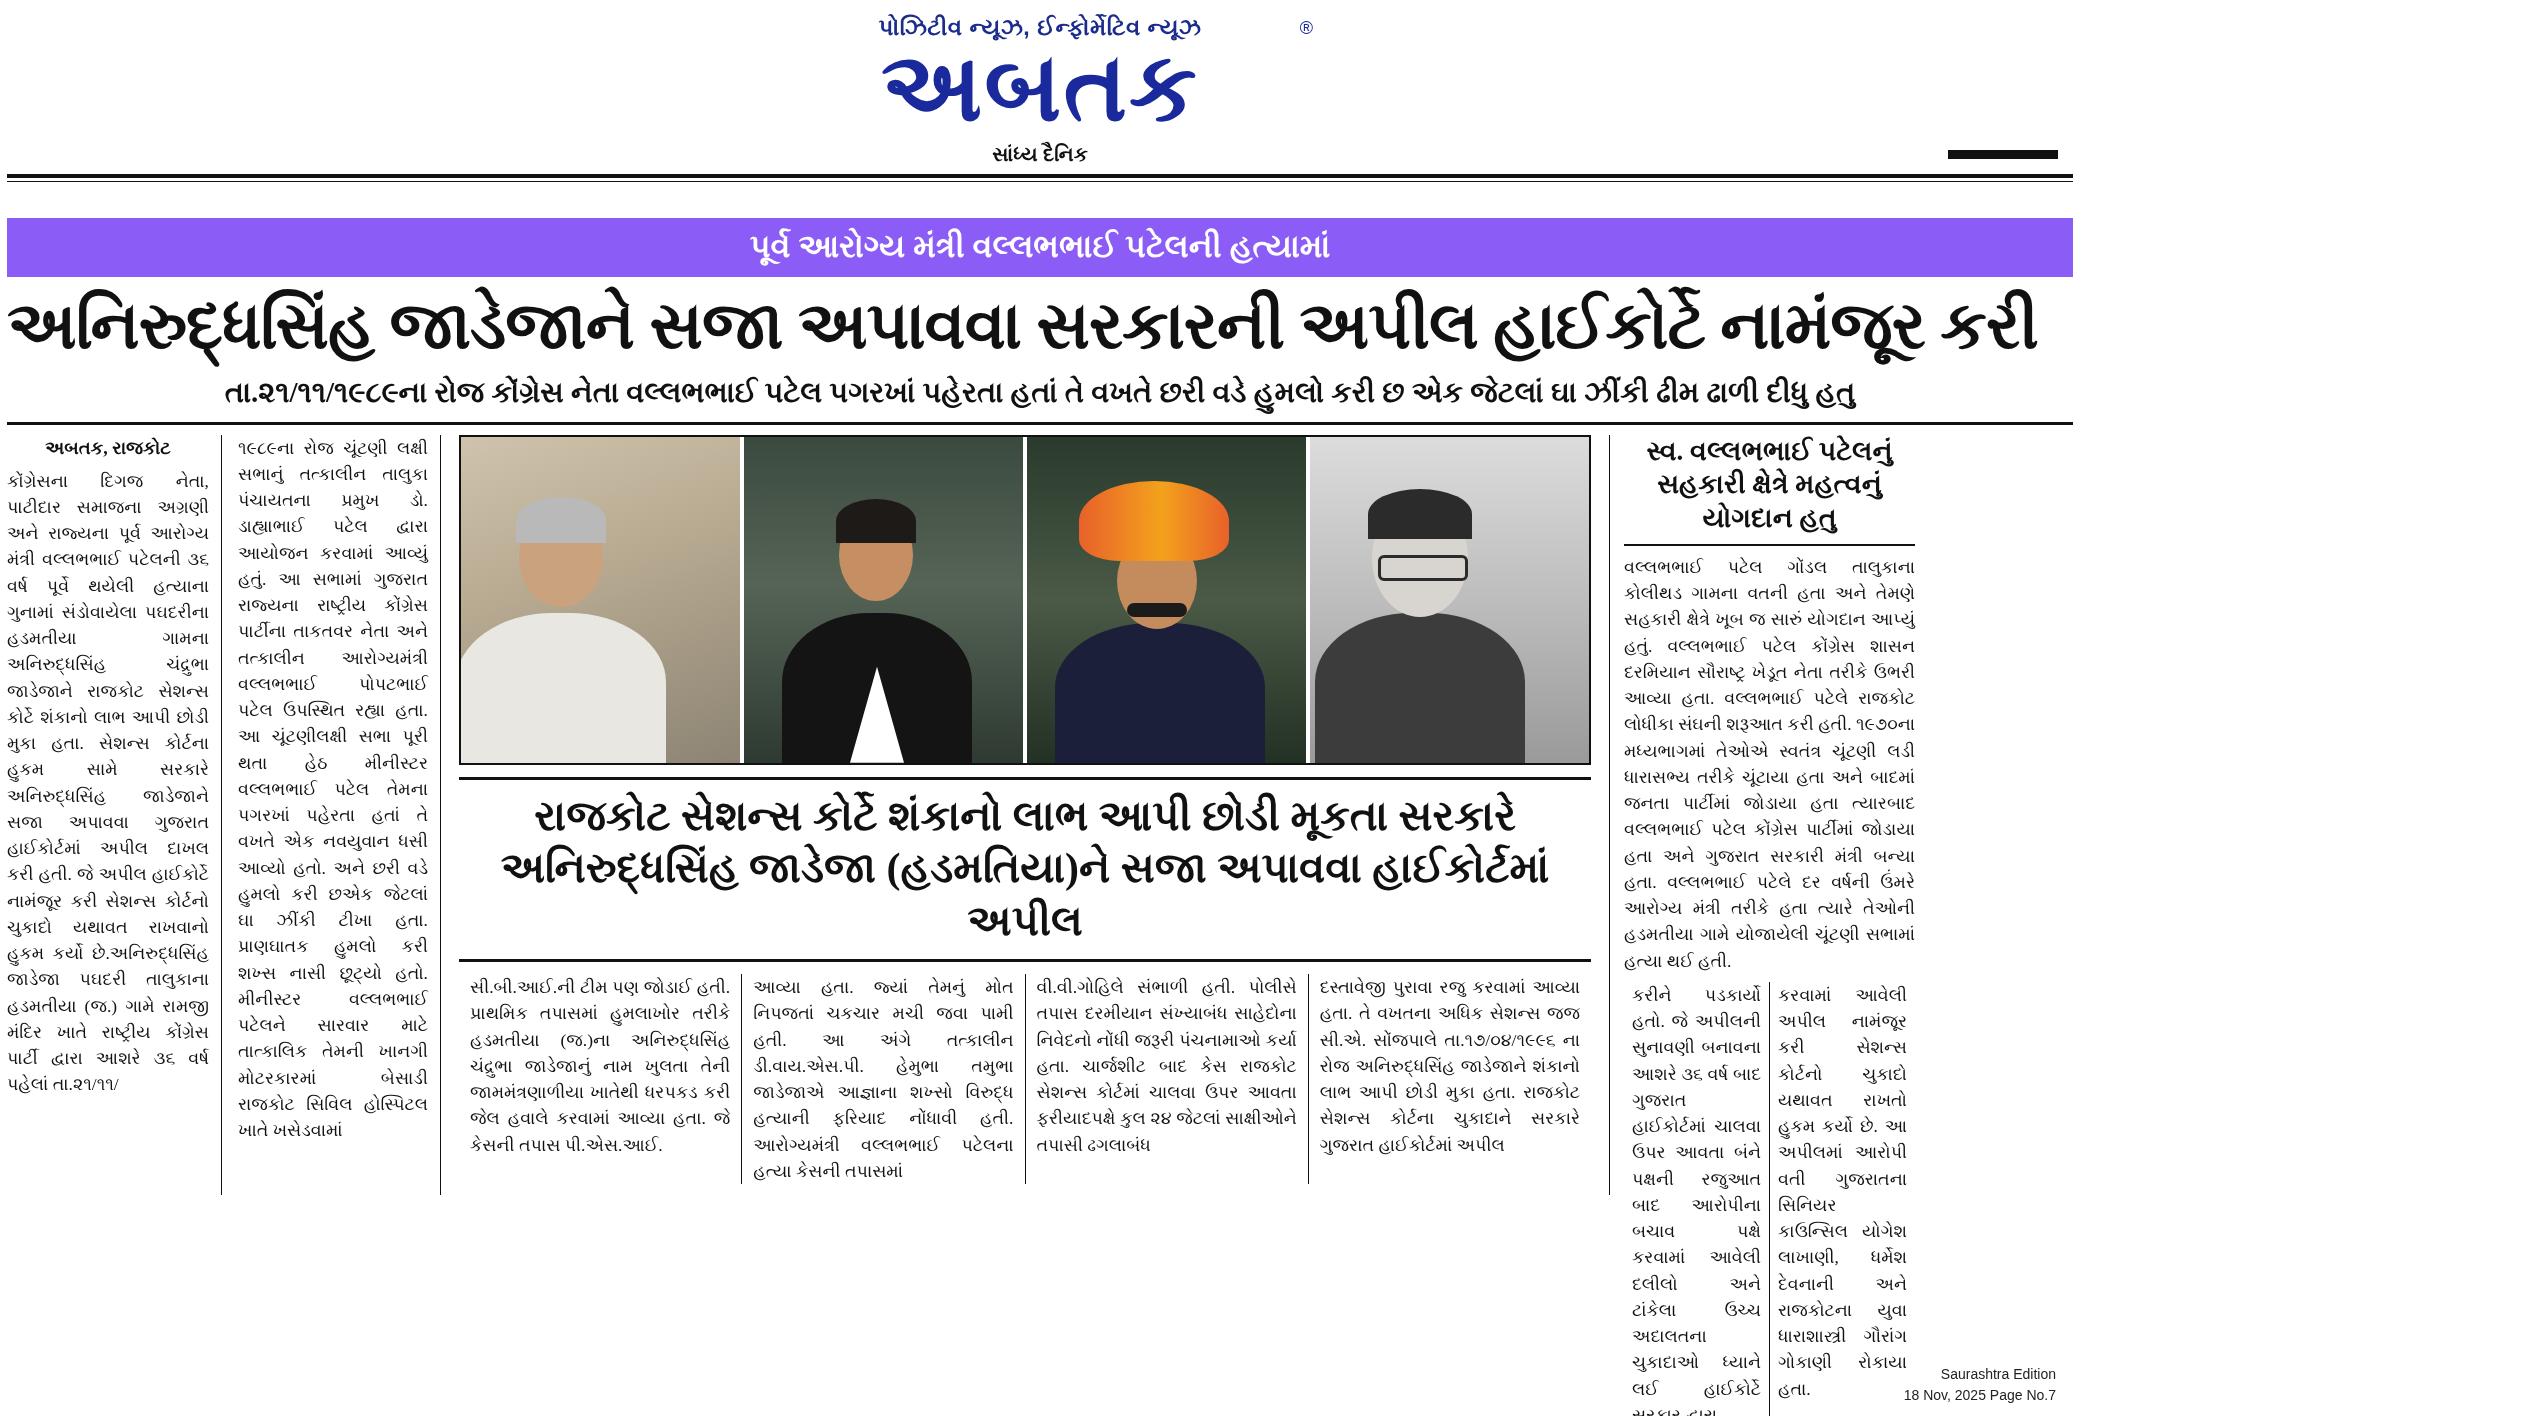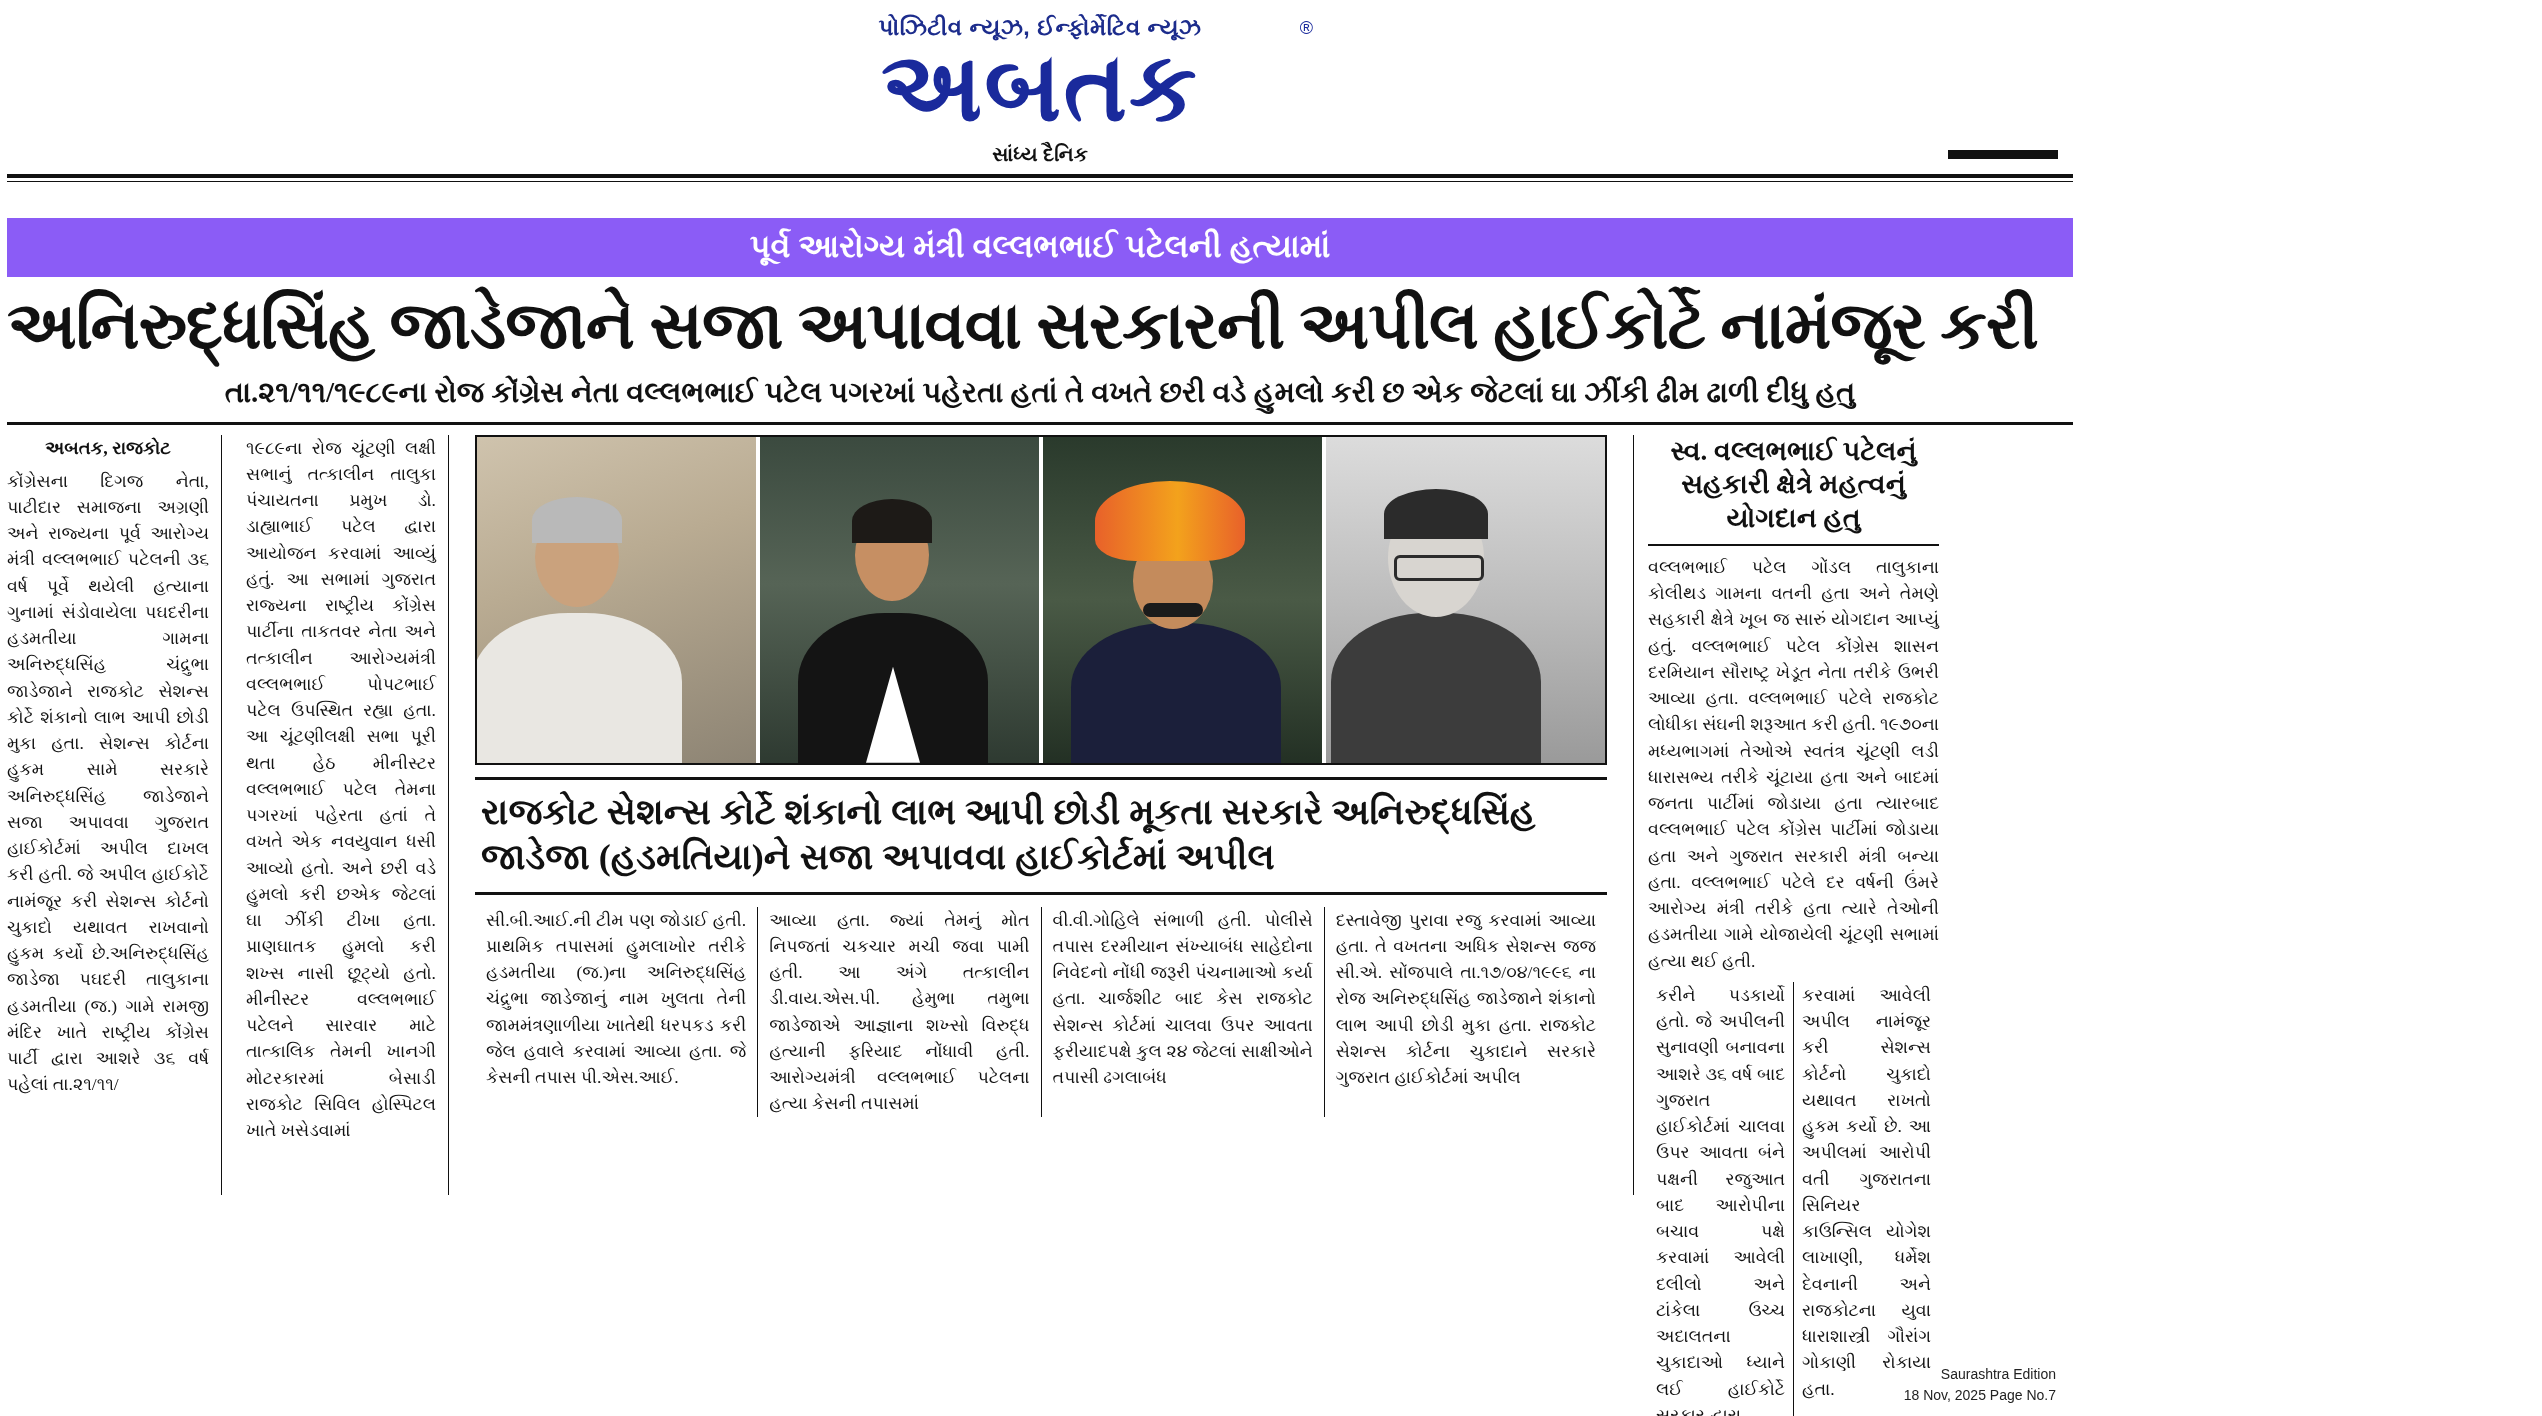--- a/index.html
+++ b/index.html
@@ -44,21 +44,21 @@
     letter-spacing:-1px;
   }
   .subhead{
     text-align:center;font-size:29px;font-weight:bold;color:#111;
     margin-top:16px;line-height:1.15;font-family:"Liberation Serif", serif;
   }
   .rule-after-head{border-top:3px solid #111;margin-top:12px;}
 
   
   .body-grid{
-    display:flex;gap:12px;margin-top:10px;height:760px;
+    display:flex;gap:4px;margin-top:10px;height:760px;
   }
   .col{
     box-sizing:border-box;
     font-family:"Liberation Serif", serif;
     font-size:17.5px;line-height:1.5;text-align:justify;
     color:#111;
   }
   .col.first{width:215px;padding-right:12px;border-right:1px solid #111;}
   .col.second{width:215px;padding:0 12px;border-right:1px solid #111;}
   .center-block{width:1160px;padding:0 14px;box-sizing:border-box;}
@@ -93,21 +93,21 @@
   .p3body{width:210px;height:140px;left:28px;bottom:0;background:#1b1f3a;}
   .p3stache{position:absolute;width:60px;height:14px;left:100px;top:166px;background:#1b1b1b;border-radius:8px;}
 
   .p4head{width:96px;height:118px;left:62px;top:62px;background:#d8d5d0;}
   .p4hair{width:104px;height:50px;left:58px;top:52px;background:#2b2b2b;border-radius:50% 50% 0 0;}
   .p4body{width:210px;height:150px;left:5px;bottom:0;background:#3c3c3c;}
   .p4glass{position:absolute;width:84px;height:20px;left:68px;top:118px;border:3px solid #2b2b2b;border-radius:6px;}
 
   .center-caption{
     margin-top:12px;border-top:3px solid #111;border-bottom:3px solid #111;
-    padding:10px 6px 12px;font-weight:bold;font-size:36px;
+    padding:10px 6px 12px;text-align:center;font-weight:bold;font-size:42px;
     line-height:1.25;font-family:"Liberation Serif", serif;
   }
   .center-cols{display:flex;margin-top:12px;}
   .ccol{flex:1;padding:0 11px;box-sizing:border-box;border-right:1px solid #111;
         font-size:17.5px;line-height:1.5;text-align:justify;font-family:"Liberation Serif", serif;}
   .ccol:last-child{border-right:none;}
 
   .right-head{
     text-align:center;font-weight:bold;font-size:27px;line-height:1.25;
     font-family:"Liberation Serif", serif;border-bottom:2px solid #111;padding-bottom:8px;

